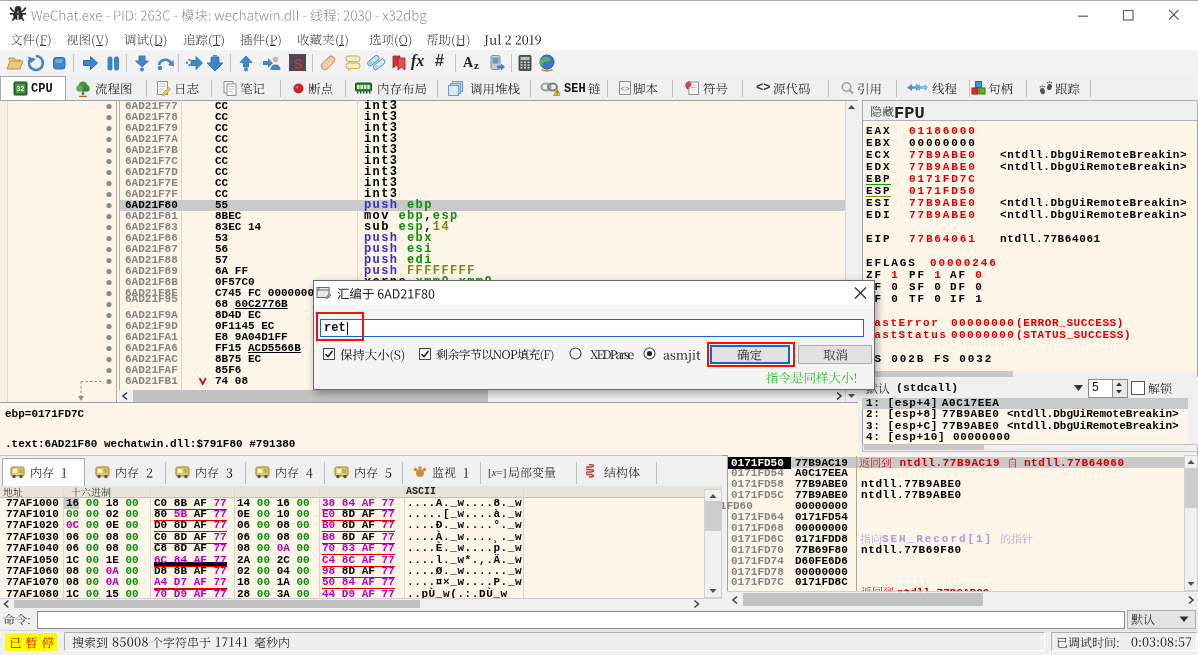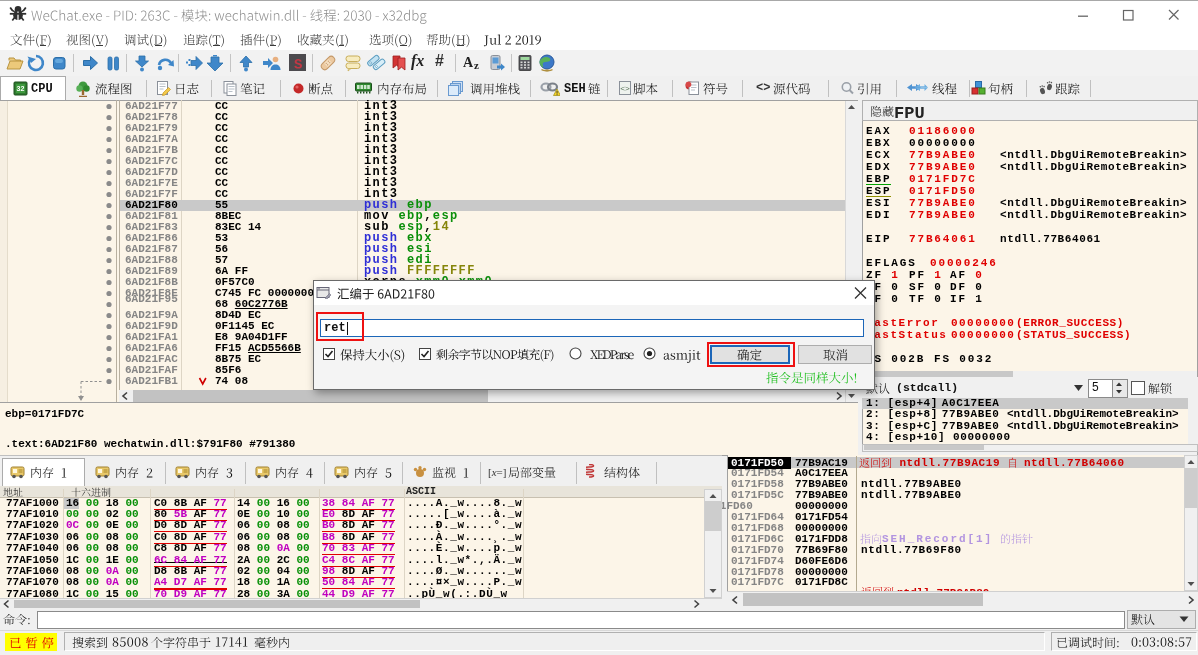--- a/index.html
+++ b/index.html
@@ -839,21 +839,21 @@
     <div class="m" style="position:absolute;left:322px;top:22.299999999999955px"><span style="border-bottom:1px solid #e00000;padding-bottom:0px"><span style="color:#c000c0">B0</span> <span style="color:#000">8D</span> <span style="color:#000">AF</span> <span style="color:#c000c0">77</span></span></div>
     <div class="ml" style="position:absolute;left:407px;top:22.299999999999955px;color:#000">....Ð._w....°._w</div>
 <div class="m" style="position:absolute;left:6px;top:33.700000000000045px;color:#000">77AF1030</div>
     <div class="m" style="position:absolute;left:66px;top:33.700000000000045px"><span style="padding-bottom:0px"><span style="color:#000">06</span> <span style="color:#089008">00</span> <span style="color:#000">08</span> <span style="color:#089008">00</span></span></div>
     <div class="m" style="position:absolute;left:154px;top:33.700000000000045px"><span style="border-bottom:1px solid #e00000;padding-bottom:0px"><span style="color:#000">C0</span> <span style="color:#000">8D</span> <span style="color:#000">AF</span> <span style="color:#c000c0">77</span></span></div>
     <div class="m" style="position:absolute;left:237px;top:33.700000000000045px"><span style="padding-bottom:0px"><span style="color:#000">06</span> <span style="color:#089008">00</span> <span style="color:#000">08</span> <span style="color:#089008">00</span></span></div>
     <div class="m" style="position:absolute;left:322px;top:33.700000000000045px"><span style="border-bottom:1px solid #e00000;padding-bottom:0px"><span style="color:#c000c0">B8</span> <span style="color:#000">8D</span> <span style="color:#000">AF</span> <span style="color:#c000c0">77</span></span></div>
     <div class="ml" style="position:absolute;left:407px;top:33.700000000000045px;color:#000">....À._w....¸._w</div>
 <div class="m" style="position:absolute;left:6px;top:45.10000000000002px;color:#000">77AF1040</div>
     <div class="m" style="position:absolute;left:66px;top:45.10000000000002px"><span style="padding-bottom:0px"><span style="color:#000">06</span> <span style="color:#089008">00</span> <span style="color:#000">08</span> <span style="color:#089008">00</span></span></div>
-    <div class="m" style="position:absolute;left:154px;top:45.10000000000002px"><span style="border-bottom:1px solid #000000;padding-bottom:8px"><span style="color:#000">C8</span> <span style="color:#000">8D</span> <span style="color:#000">AF</span> <span style="color:#c000c0">77</span></span></div>
+    <div class="m" style="position:absolute;left:154px;top:45.10000000000002px"><span style="border-bottom:4px solid #000000;padding-bottom:8px"><span style="color:#000">C8</span> <span style="color:#000">8D</span> <span style="color:#000">AF</span> <span style="color:#c000c0">77</span></span></div>
     <div class="m" style="position:absolute;left:237px;top:45.10000000000002px"><span style="padding-bottom:0px"><span style="color:#000">08</span> <span style="color:#089008">00</span> <span style="color:#c000c0">0A</span> <span style="color:#089008">00</span></span></div>
     <div class="m" style="position:absolute;left:322px;top:45.10000000000002px"><span style="border-bottom:1px solid #e00000;padding-bottom:0px"><span style="color:#c000c0">70</span> <span style="color:#c000c0">83</span> <span style="color:#c000c0">AF</span> <span style="color:#c000c0">77</span></span></div>
     <div class="ml" style="position:absolute;left:407px;top:45.10000000000002px;color:#000">....È._w....p._w</div>
 <div class="m" style="position:absolute;left:6px;top:56.5px;color:#000">77AF1050</div>
     <div class="m" style="position:absolute;left:66px;top:56.5px"><span style="padding-bottom:0px"><span style="color:#000">1C</span> <span style="color:#089008">00</span> <span style="color:#000">1E</span> <span style="color:#089008">00</span></span></div>
     <div class="m" style="position:absolute;left:154px;top:56.5px"><span style="border-bottom:1px solid #e00000;padding-bottom:0px"><span style="color:#c000c0">6C</span> <span style="color:#c000c0">84</span> <span style="color:#c000c0">AF</span> <span style="color:#c000c0">77</span></span></div>
     <div class="m" style="position:absolute;left:237px;top:56.5px"><span style="padding-bottom:0px"><span style="color:#000">2A</span> <span style="color:#089008">00</span> <span style="color:#000">2C</span> <span style="color:#089008">00</span></span></div>
     <div class="m" style="position:absolute;left:322px;top:56.5px"><span style="border-bottom:1px solid #e00000;padding-bottom:0px"><span style="color:#c000c0">C4</span> <span style="color:#c000c0">8C</span> <span style="color:#c000c0">AF</span> <span style="color:#c000c0">77</span></span></div>
     <div class="ml" style="position:absolute;left:407px;top:56.5px;color:#000">....l._w*.,.Ä._w</div>
 <div class="m" style="position:absolute;left:6px;top:67.89999999999998px;color:#000">77AF1060</div>

